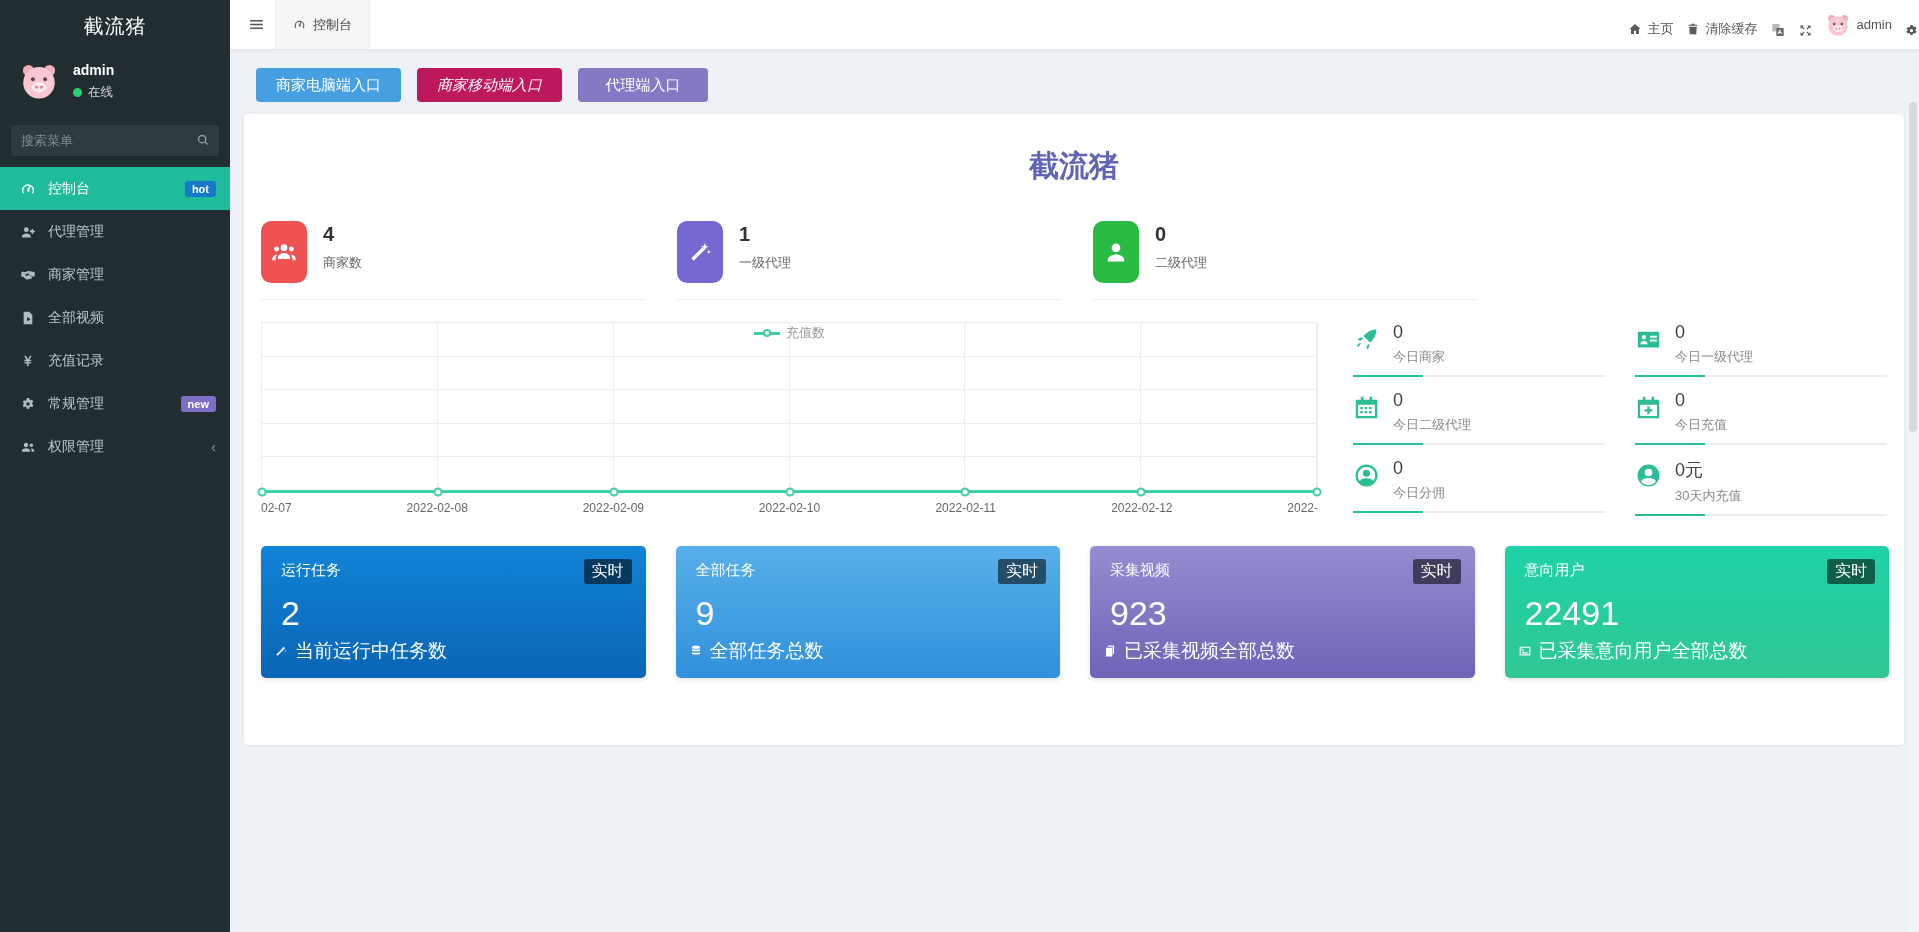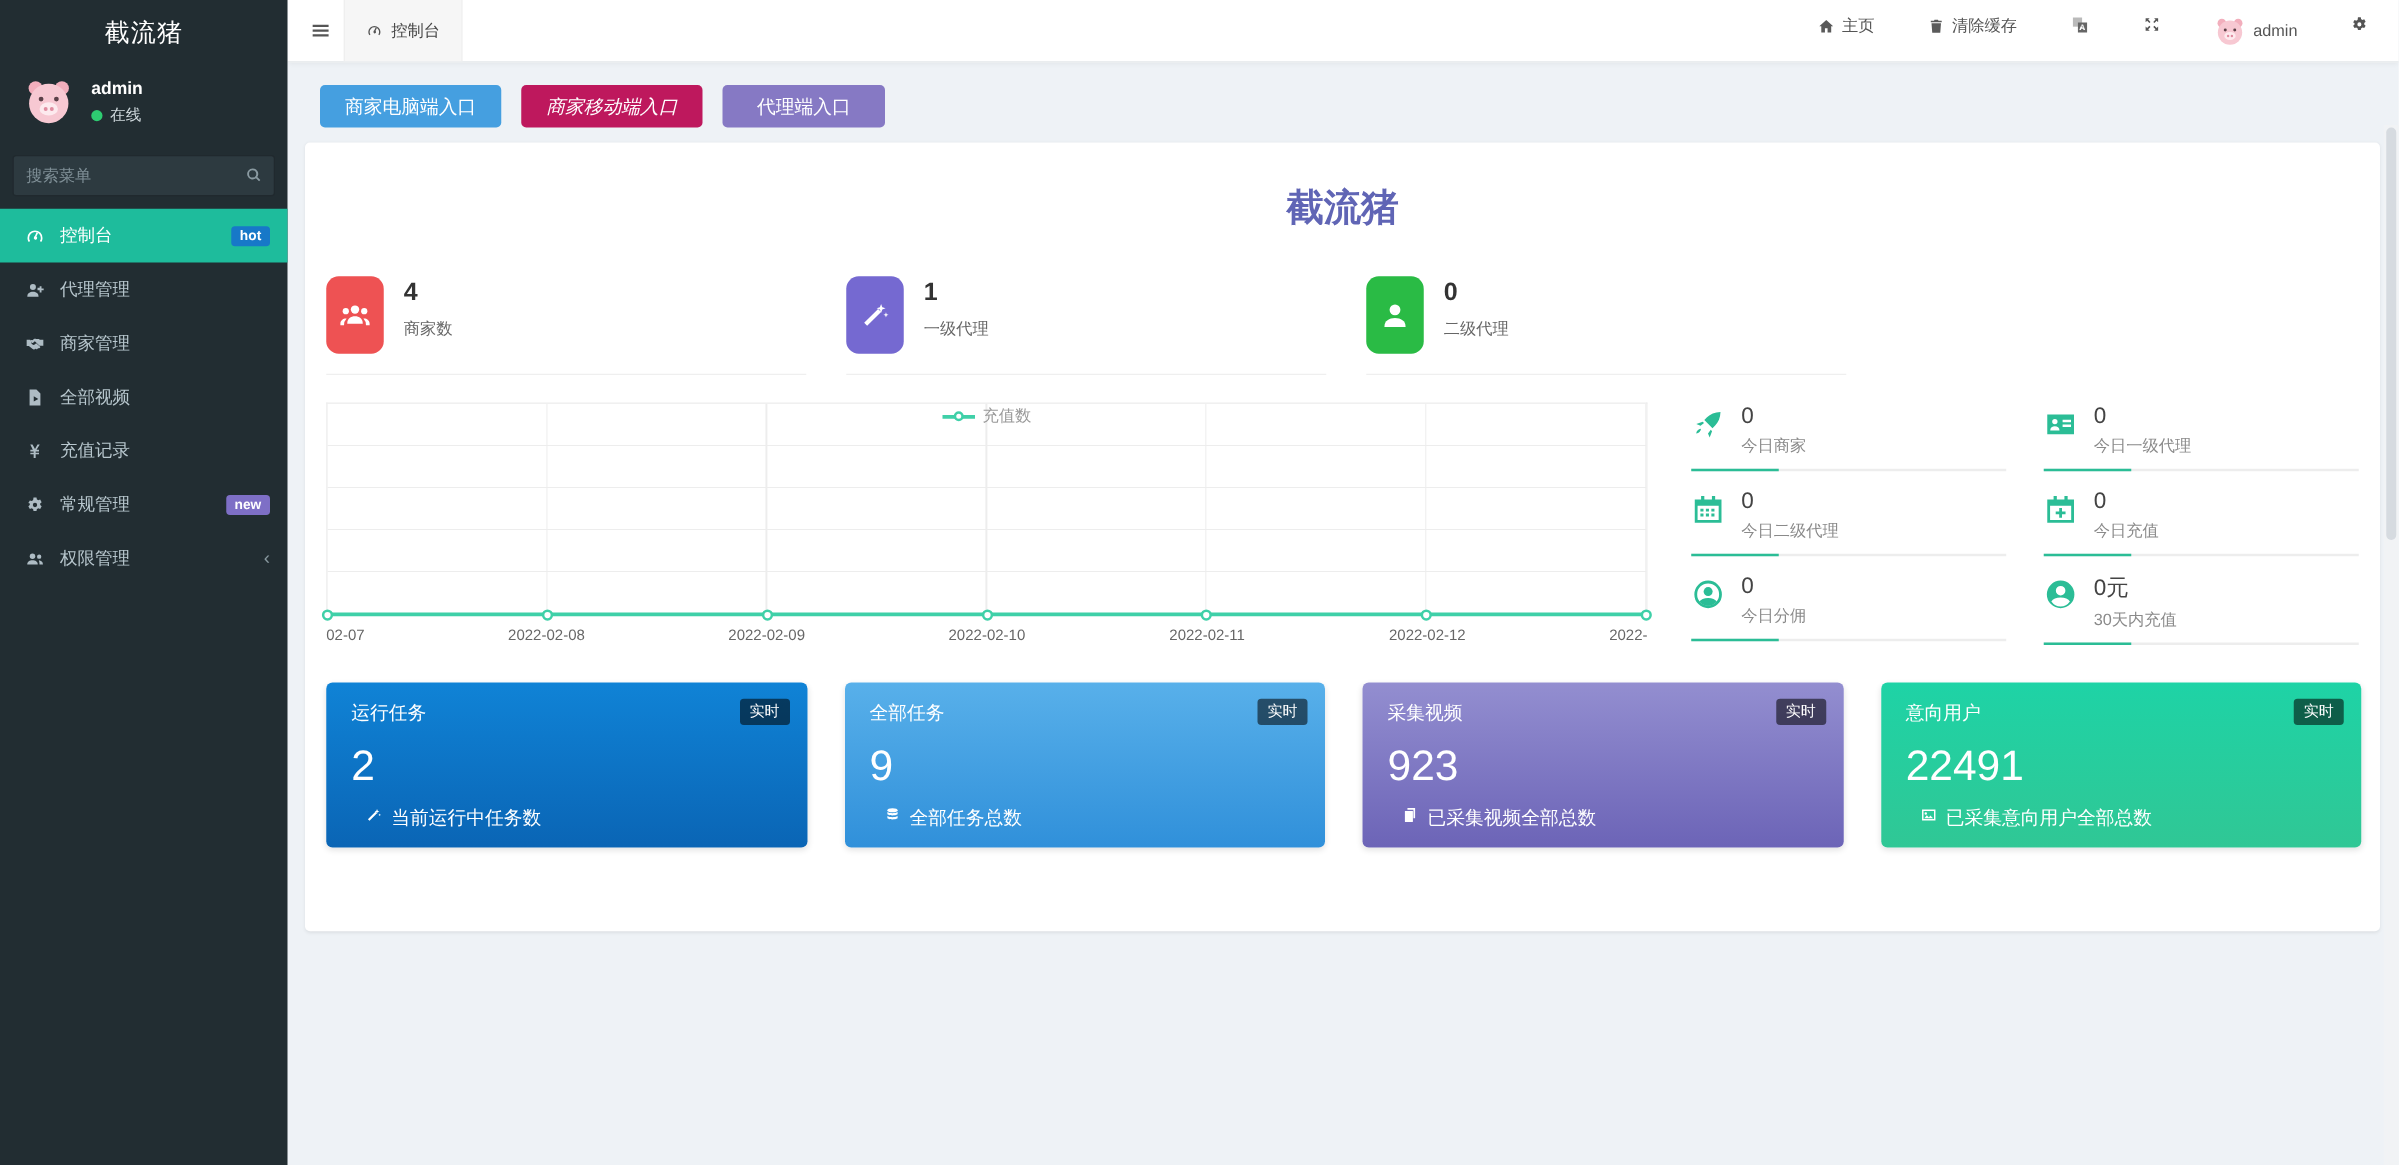--- a/index.html
+++ b/index.html
@@ -26,21 +26,21 @@
   .menu-item.active { background:#1ebc9c; color:#fff; }
   .menu-item.active .mi-ic { color:#fff; }
   .mi-badge { margin-left:auto; color:#fff; font-size:11px; font-weight:bold; padding:2px 7px; border-radius:3px; }
   .mi-chevron { margin-left:auto; color:#8a9aa1; font-size:15px; }
 
   
   .navbar { position:absolute; left:230px; top:0; right:0; height:50px; background:#fff; border-bottom:1px solid #e3e7ea; box-shadow:0 1px 4px rgba(0,0,0,.05); display:flex; align-items:center; z-index:4; }
   .hamburger { margin-left:18px; font-size:17px; color:#555; cursor:pointer; }
   .tab { height:100%; display:flex; align-items:center; gap:7px; padding:0 17px; margin-left:10px; background:#f6f6f6; border-left:1px solid #efefef; border-right:1px solid #efefef; font-size:13px; color:#444; cursor:pointer; }
   .tab .ic { color:#555; font-size:13px; }
-  .nav-right { margin-left:auto; display:flex; align-items:flex-start; gap:42px; padding-right:24px; }
+  .nav-right { margin-left:auto; display:flex; align-items:flex-end; gap:12px; }
   .nav-link { display:flex; align-items:center; gap:6px; font-size:13px; color:#555; cursor:pointer; }
   .nav-link .ic { font-size:14px; color:#5a5a5a; }
   .avatar-sm { width:26px; height:26px; font-size:26px; line-height:1; }
 
   
   .content { position:absolute; left:230px; top:50px; right:0; bottom:0; }
   .entry-row { display:flex; gap:16px; padding:18px 0 0 26px; }
   .entry-btn { height:34px; min-width:130px; padding:0 20px; border:none; border-radius:4px; color:#fff; font-size:15px; font-family:inherit; cursor:pointer; }
 
   .main-card { position:absolute; left:14px; top:64px; width:1660px; height:631px; background:#fff; border-radius:4px; box-shadow:0 1px 3px rgba(0,0,0,.08); overflow:hidden; }
@@ -72,23 +72,23 @@
   .mini-top { display:flex; gap:13px; }
   .mini-ic { font-size:27px; color:#2bbd96; margin-top:4px; }
   .mini-value { font-size:18px; color:#444; }
   .mini-label { font-size:13px; color:#8a8a8a; margin-top:5px; }
   .mini-line { height:2px; background:#ededed; margin-top:9px; position:relative; }
   .mini-line::before { content:""; position:absolute; left:0; top:0; height:2px; width:70px; background:#2bbd96; }
 
   .cards-row { display:flex; gap:30px; margin:26px 15px 0 17px; }
   .bcard { flex:1; height:132px; border-radius:5px; position:relative; color:#fff; padding:15px 20px; box-shadow:0 2px 5px rgba(0,0,0,.12); }
   .bcard-title { font-size:15px; }
-  .bcard-badge { position:absolute; right:14px; top:13px; background:rgba(0,0,0,.55); font-size:12px; padding:2px 8px; border-radius:3px; }
+  .bcard-badge { position:absolute; right:14px; top:13px; background:rgba(0,0,0,.55); font-size:16px; padding:2px 8px; border-radius:3px; }
   .bcard-value { font-size:34px; font-weight:500; margin-top:14px; }
-  .bcard-foot { position:absolute; left:31px; bottom:14px; display:flex; gap:7px; font-size:15px; }
+  .bcard-foot { position:absolute; left:13px; bottom:14px; display:flex; align-items:center; gap:7px; font-size:19px; }
   .bcard-foot .ic { font-size:14px; }
 
   .scrollbar { position:absolute; right:0; top:50px; bottom:0; width:12px; background:#f1f3f5; }
   .scroll-thumb { margin:2px; width:8px; height:330px; background:#d6dbe0; border-radius:5px; }
 </style>
 </head>
 <body>
 
 <svg width="0" height="0" style="position:absolute" aria-hidden="true">
   <defs>

